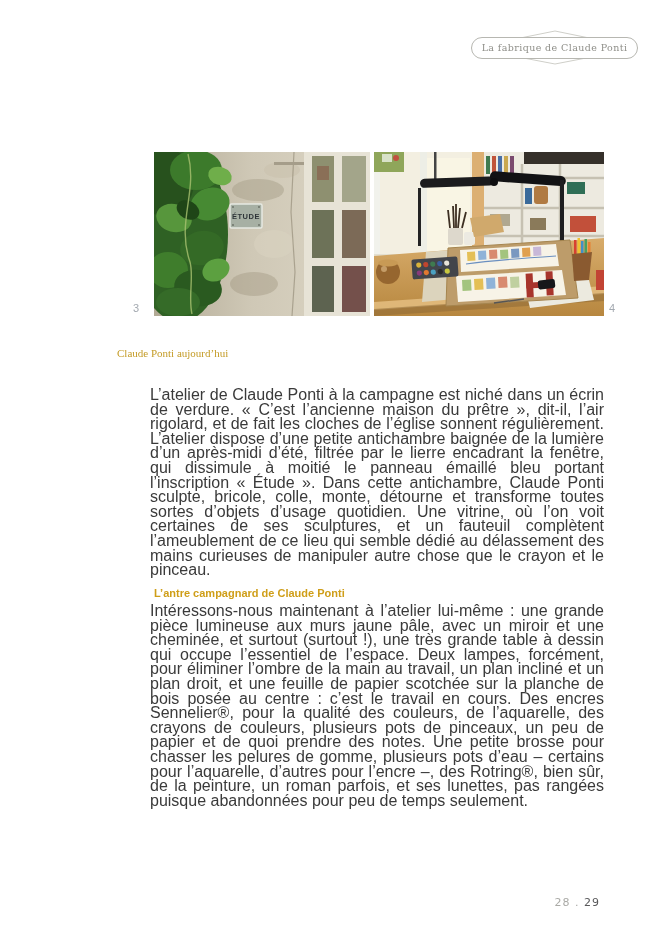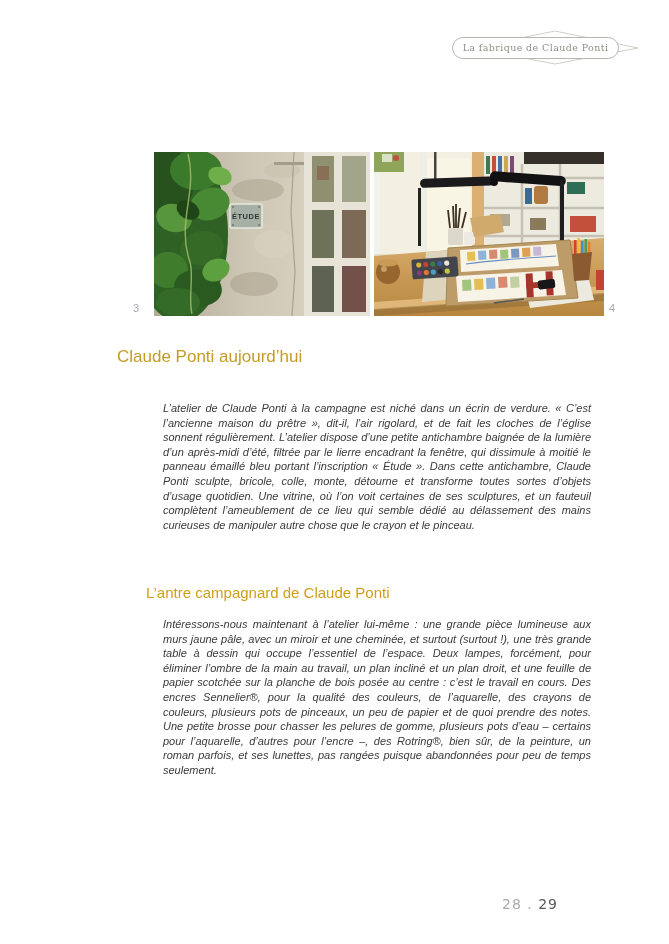--- a/index.html
+++ b/index.html
@@ -1,46 +1,46 @@
 <!DOCTYPE html>
 <html><head>
 <meta charset="utf-8">
 <style>
   html,body{margin:0;padding:0;background:#fff;}
   .page{position:relative;width:669px;height:944px;background:#ffffff;overflow:hidden;
         font-family:"Liberation Sans",sans-serif;}
 
   
   .tag-diamond{position:absolute;left:460px;top:26px;}
-  .header-tag{position:absolute;left:452px;top:37px;width:167px;height:22px;box-sizing:border-box;
+  .header-tag{position:absolute;left:471px;top:37px;width:167px;height:22px;box-sizing:border-box;
         border:1px solid #b7b7b1;border-radius:11px;background:#fff;
         font-family:"DejaVu Serif",serif;font-size:9.5px;letter-spacing:0.4px;color:#8f8f89;
         text-align:center;line-height:20px;}
 
   
   .photo{position:absolute;top:152px;height:164px;overflow:hidden;}
   .photo-left{left:154px;width:216px;}
   .photo-right{left:374px;width:230px;}
   .photo-num{position:absolute;top:302px;font-size:11px;color:#a3a9b0;}
   .num-3{left:123px;width:16px;text-align:right;}
   .num-4{left:609px;}
 
   
   .article-title{position:absolute;left:117px;top:347px;margin:0;
-        font-family:Liberation Sans, sans-serif;font-size:17px;font-weight:500;color:#c49b25;}
+        font-family:Liberation Serif, serif;font-size:11px;font-weight:500;color:#c49b25;}
   .body-copy{position:absolute;left:146px;width:462px;
         font-size:11.3px;line-height:14.6px;color:#3a3a3a;text-align:justify;}
   .copy-1{top:384px;}
   .section-block{position:absolute;left:146px;top:586px;width:462px;}
-  .section-heading{margin:0 0 2px 0;font-size:15px;line-height:14px;font-weight:normal;color:#cf9e18;}
-  .section-block p, .body-copy p{margin:17px;font-size:11px;line-height:14.6px;color:#3a3a3a;text-align:justify;font-style:italic;}
-
-  
-  .footer{position:absolute;left:460px;top:896px;width:140px;text-align:center;
-        font-size:14px;letter-spacing:1px;color:#aaaaa6;font-family:"DejaVu Sans",sans-serif;}
+  .section-heading{margin:0 0 2px 8px;font-size:11px;line-height:14px;font-weight:bold;color:#cf9e18;}
+  .section-block p, .body-copy p{margin:4px;font-size:16px;line-height:14.6px;color:#3a3a3a;text-align:justify;}
+
+  
+  .footer{position:absolute;left:460px;top:896px;width:140px;text-align:right;
+        font-size:11px;letter-spacing:1px;color:#aaaaa6;font-family:"DejaVu Sans",sans-serif;}
   .footer .pg-right{color:#58585a;}
 </style>
 </head>
 <body>
 
 <div class="page">
 
   <svg class="tag-diamond" width="190" height="44" viewBox="0 0 190 44">
     <polygon points="11,22 95,5 178,22 95,38" fill="none" stroke="#cfcfc9" stroke-width="1"></polygon>
   </svg>

